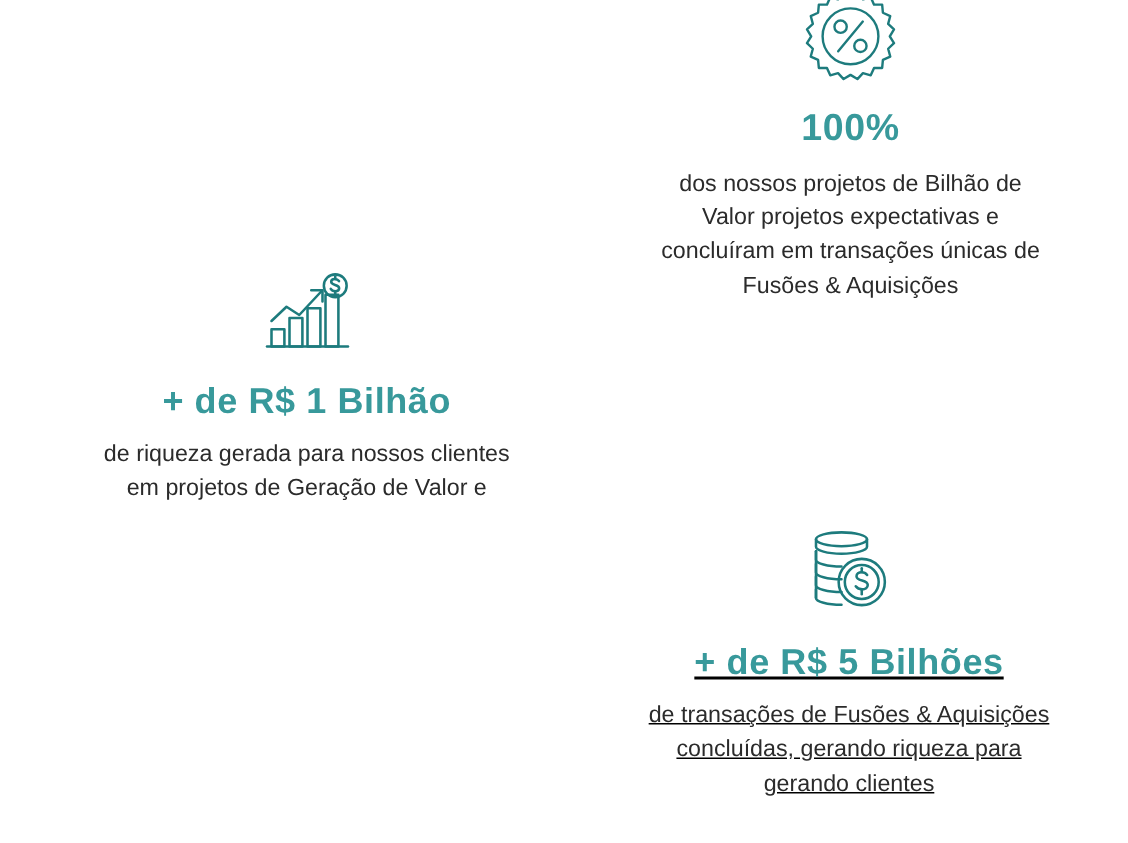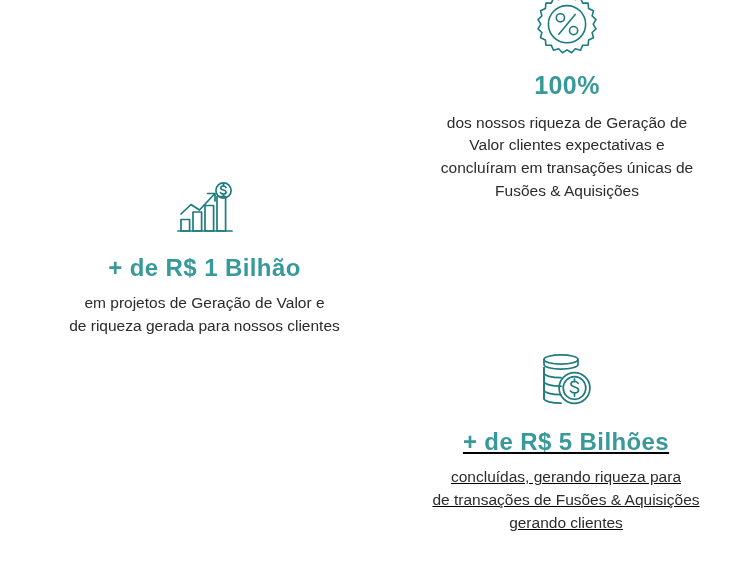--- a/index.html
+++ b/index.html
@@ -112,22 +112,22 @@
 
         <circle cx="26.4" cy="21.8" r="4.1"></circle>
         <circle cx="39.6" cy="34.6" r="4.1"></circle>
         <line x1="41.2" y1="18.4" x2="24.8" y2="38.2"></line>
       </svg>
     </span>
 
     <h2 class="stat-heading heading-percent">100%</h2>
 
     <p class="stat-body body-percent">
-      <span class="line">dos nossos riqueza de Geração de</span>
-      <span class="line">Valor clientes expectativas e</span>
+      <span class="line">dos nossos projetos de Bilhão de</span>
+      <span class="line">Valor projetos expectativas e</span>
       <span class="line">concluíram em transações únicas de</span>
       <span class="line">Fusões &amp; Aquisições</span>
     </p>
   </section>
 
   <section class="stat-block block-wealth">
 
     <span class="icon-wrap">
       <svg width="62" height="56" viewBox="0 0 62 56" fill="none" stroke="#1d7b7d" stroke-width="1.7" stroke-linecap="round" stroke-linejoin="round">
 
@@ -145,22 +145,22 @@
         <path d="M52 5.4c-0.7-1-1.7-1.4-2.8-1.4-1.4 0-2.4 0.8-2.4 1.9 0 2.7 5.3 1.4 5.3 4.2
                  0 1.2-1.1 2-2.6 2-1.3 0-2.4-0.5-3-1.5"></path>
         <line x1="49.5" y1="2.3" x2="49.5" y2="4"></line>
         <line x1="49.5" y1="13" x2="49.5" y2="14.7"></line>
       </svg>
     </span>
 
     <h2 class="stat-heading heading-wealth">+ de R$ 1 Bilhão</h2>
 
     <p class="stat-body body-wealth">
+      <span class="line">de riqueza gerada para nossos clientes</span>
       <span class="line">em projetos de Geração de Valor e</span>
-      <span class="line">de riqueza gerada para nossos clientes</span>
     </p>
   </section>
 
   <section class="stat-block block-ma">
 
     <span class="icon-wrap">
       <svg width="62" height="60" viewBox="0 0 62 60" fill="none" stroke="#1d7b7d" stroke-width="1.7" stroke-linecap="round" stroke-linejoin="round">
 
         <ellipse cx="26" cy="7.5" rx="17" ry="4.6"></ellipse>
         <path d="M9 7.5v5c0 2.5 7.6 4.6 17 4.6s17-2.1 17-4.6v-5"></path>
@@ -176,19 +176,19 @@
         <path d="M43.1 31.3c-0.9-1.2-2.2-1.8-3.7-1.8-2 0-3.4 1.1-3.4 2.6 0 3.8 7.5 2 7.5 5.9
                  0 1.7-1.6 2.9-3.8 2.9-1.8 0-3.3-0.7-4.2-2"></path>
         <line x1="39.5" y1="26.8" x2="39.5" y2="29.3"></line>
         <line x1="39.5" y1="41.6" x2="39.5" y2="44.1"></line>
       </svg>
     </span>
 
     <h2 class="stat-heading heading-ma">+ de R$ 5 Bilhões</h2>
 
     <p class="stat-body body-ma">
+      <span class="line">de transações de Fusões &amp; Aquisições</span>
       <span class="line">concluídas, gerando riqueza para</span>
-      <span class="line">de transações de Fusões &amp; Aquisições</span>
       <span class="line">gerando clientes</span>
     </p>
   </section>
 
 </div>
 
 </body></html>

